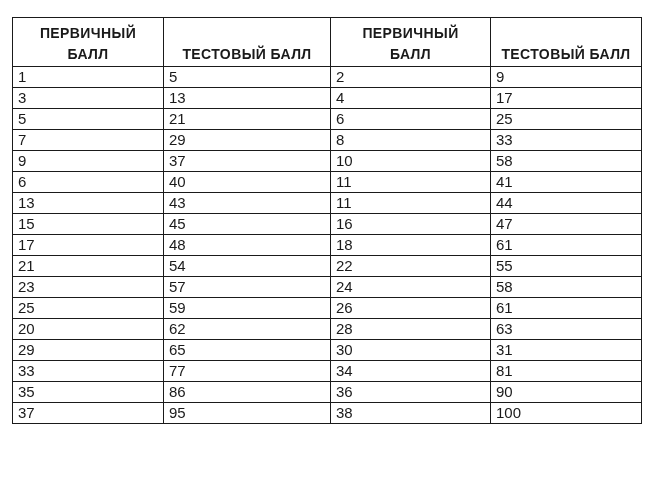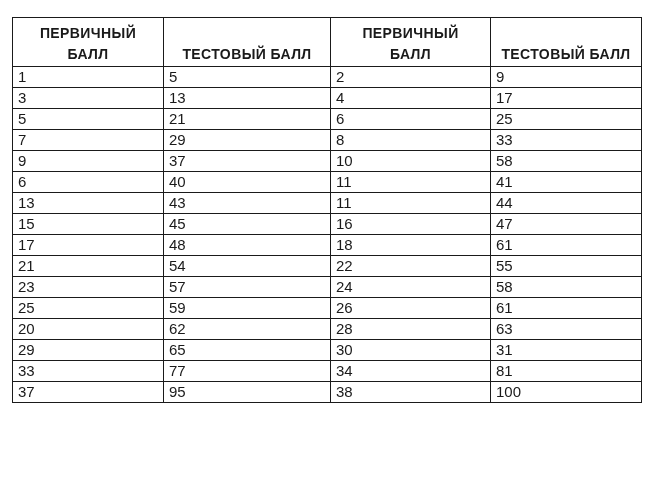--- a/index.html
+++ b/index.html
@@ -170,20 +170,26 @@
           <td>30</td>
           <td>31</td>
         </tr>
         <tr>
           <td>33</td>
           <td>77</td>
           <td>34</td>
           <td>81</td>
         </tr>
         <tr>
+          <td>35</td>
+          <td>86</td>
+          <td>36</td>
+          <td>90</td>
+        </tr>
+        <tr>
           <td>37</td>
           <td>95</td>
           <td>38</td>
           <td>100</td>
         </tr>
       </tbody>
   </table>
 </div>
 
 </body></html>

